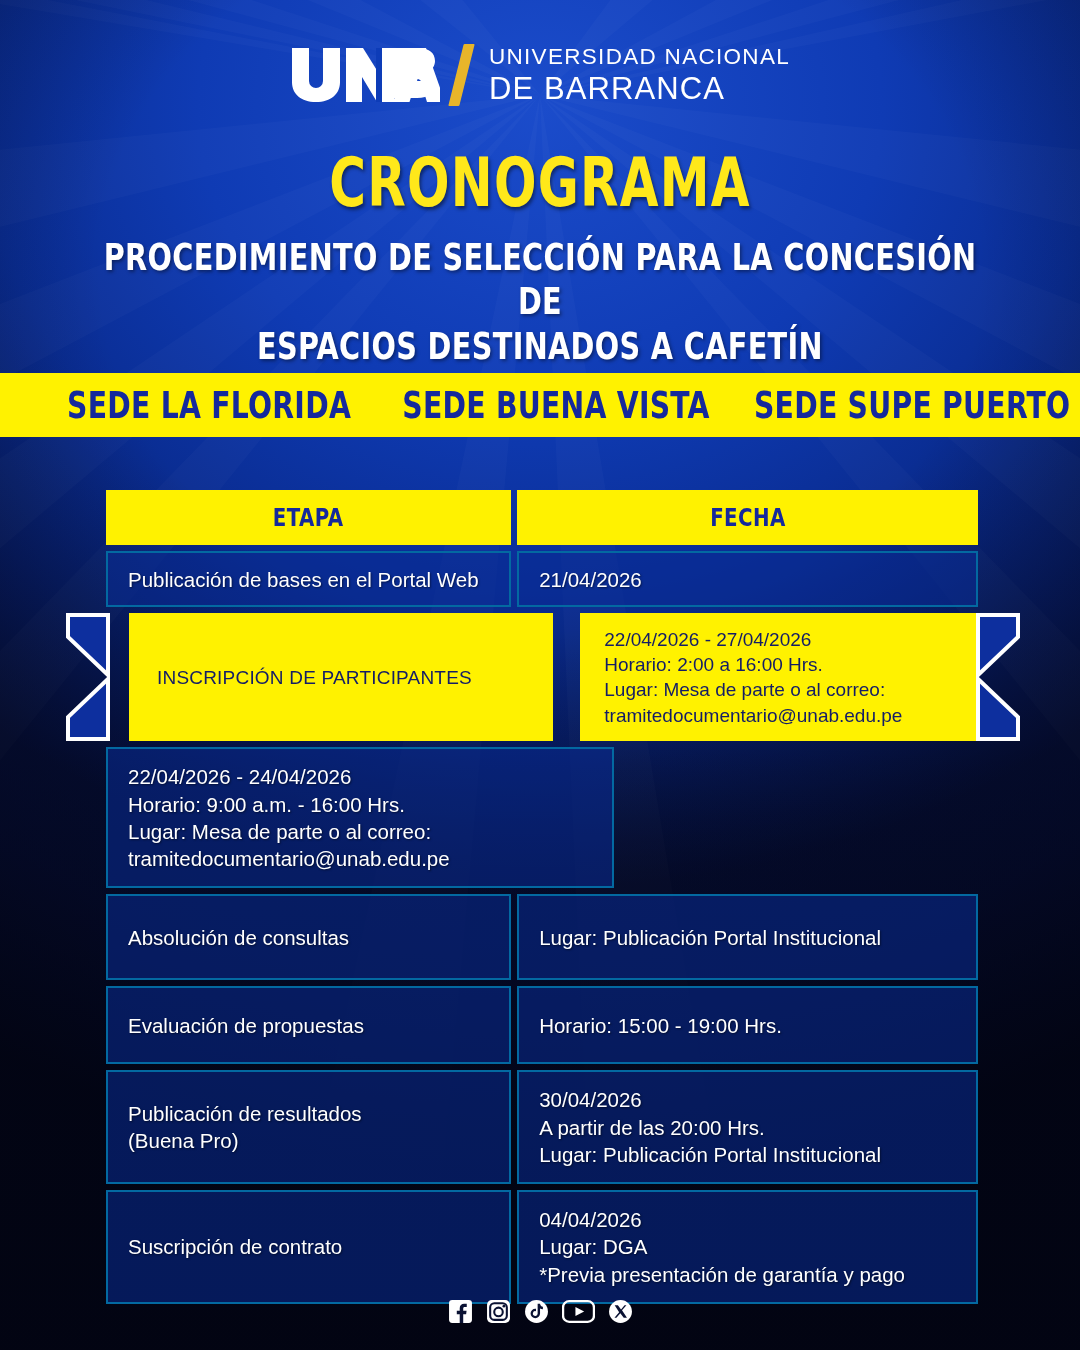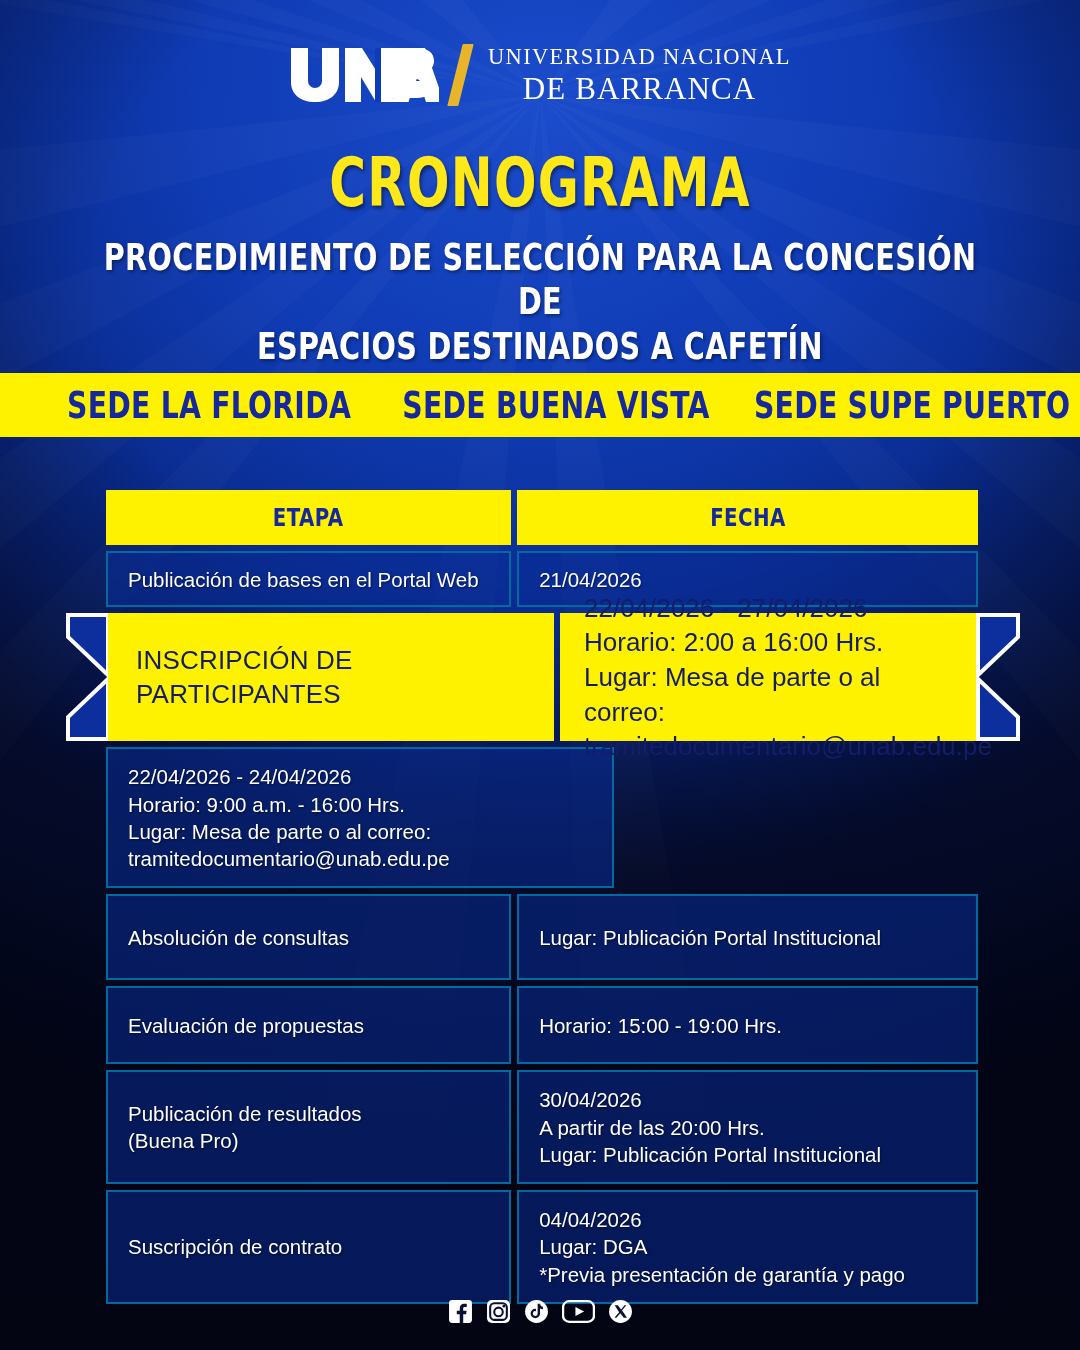--- a/index.html
+++ b/index.html
@@ -30,21 +30,21 @@
   
   #logo {
     position:absolute; top:44px; left:0; right:0; z-index:3;
     display:flex; justify-content:center; align-items:center; gap:0;
   }
   .unab-mark { display:block; }
   .slash {
     width:11px; height:62px; background:#e8b52a;
     transform:skewX(-14deg); margin:0 22px 0 16px; border-radius:1px;
   }
-  .uni-lines { color:#fff; font-family:Liberation Serif, serif; line-height:1; text-align:center; }
+  .uni-lines { color:#fff; font-family:Liberation Sans, sans-serif; line-height:1; text-align:left; }
   .uni-l1 { font-size:22.5px; letter-spacing:1.3px; }
   .uni-l2 { font-size:31px; letter-spacing:1.1px; margin-top:4px; }
 
   
   #title-block { position:absolute; top:150px; left:0; right:0; z-index:3; text-align:center; }
   #main-title {
     font-family:"DejaVu Sans Condensed","Liberation Sans Narrow","Liberation Sans",sans-serif;
     font-weight:700; font-size:67px; letter-spacing:1.5px;
     color:#ffe81a;
     transform:scaleX(.83); transform-origin:center;
@@ -110,21 +110,21 @@
     position:absolute; left:-42px; top:0; width:956px; height:128px;
   }
   #hi-row .wing { position:absolute; top:0; height:128px; width:44px; }
   #hi-row .wing svg { display:block; }
   #hi-card {
     position:absolute; left:44px; top:0; width:868px; height:128px;
     display:flex; gap:6px;
   }
   #hi-card .cell {
     background:#fff200; border-color:#fff200; color:#141d66;
-    text-shadow:none; font-size:26px;
+    text-shadow:none; font-size:19px;margin-left:21px;
   }
   #hi-etapa {
     width:446px; align-items:flex-start; justify-content:center;
     font-size:23px; letter-spacing:.2px; padding-left:26px;
   }
   #hi-fecha { width:416px; padding-left:22px; }
 
   
   #socials {
     position:absolute; left:0; right:0; bottom:26px; z-index:6;

